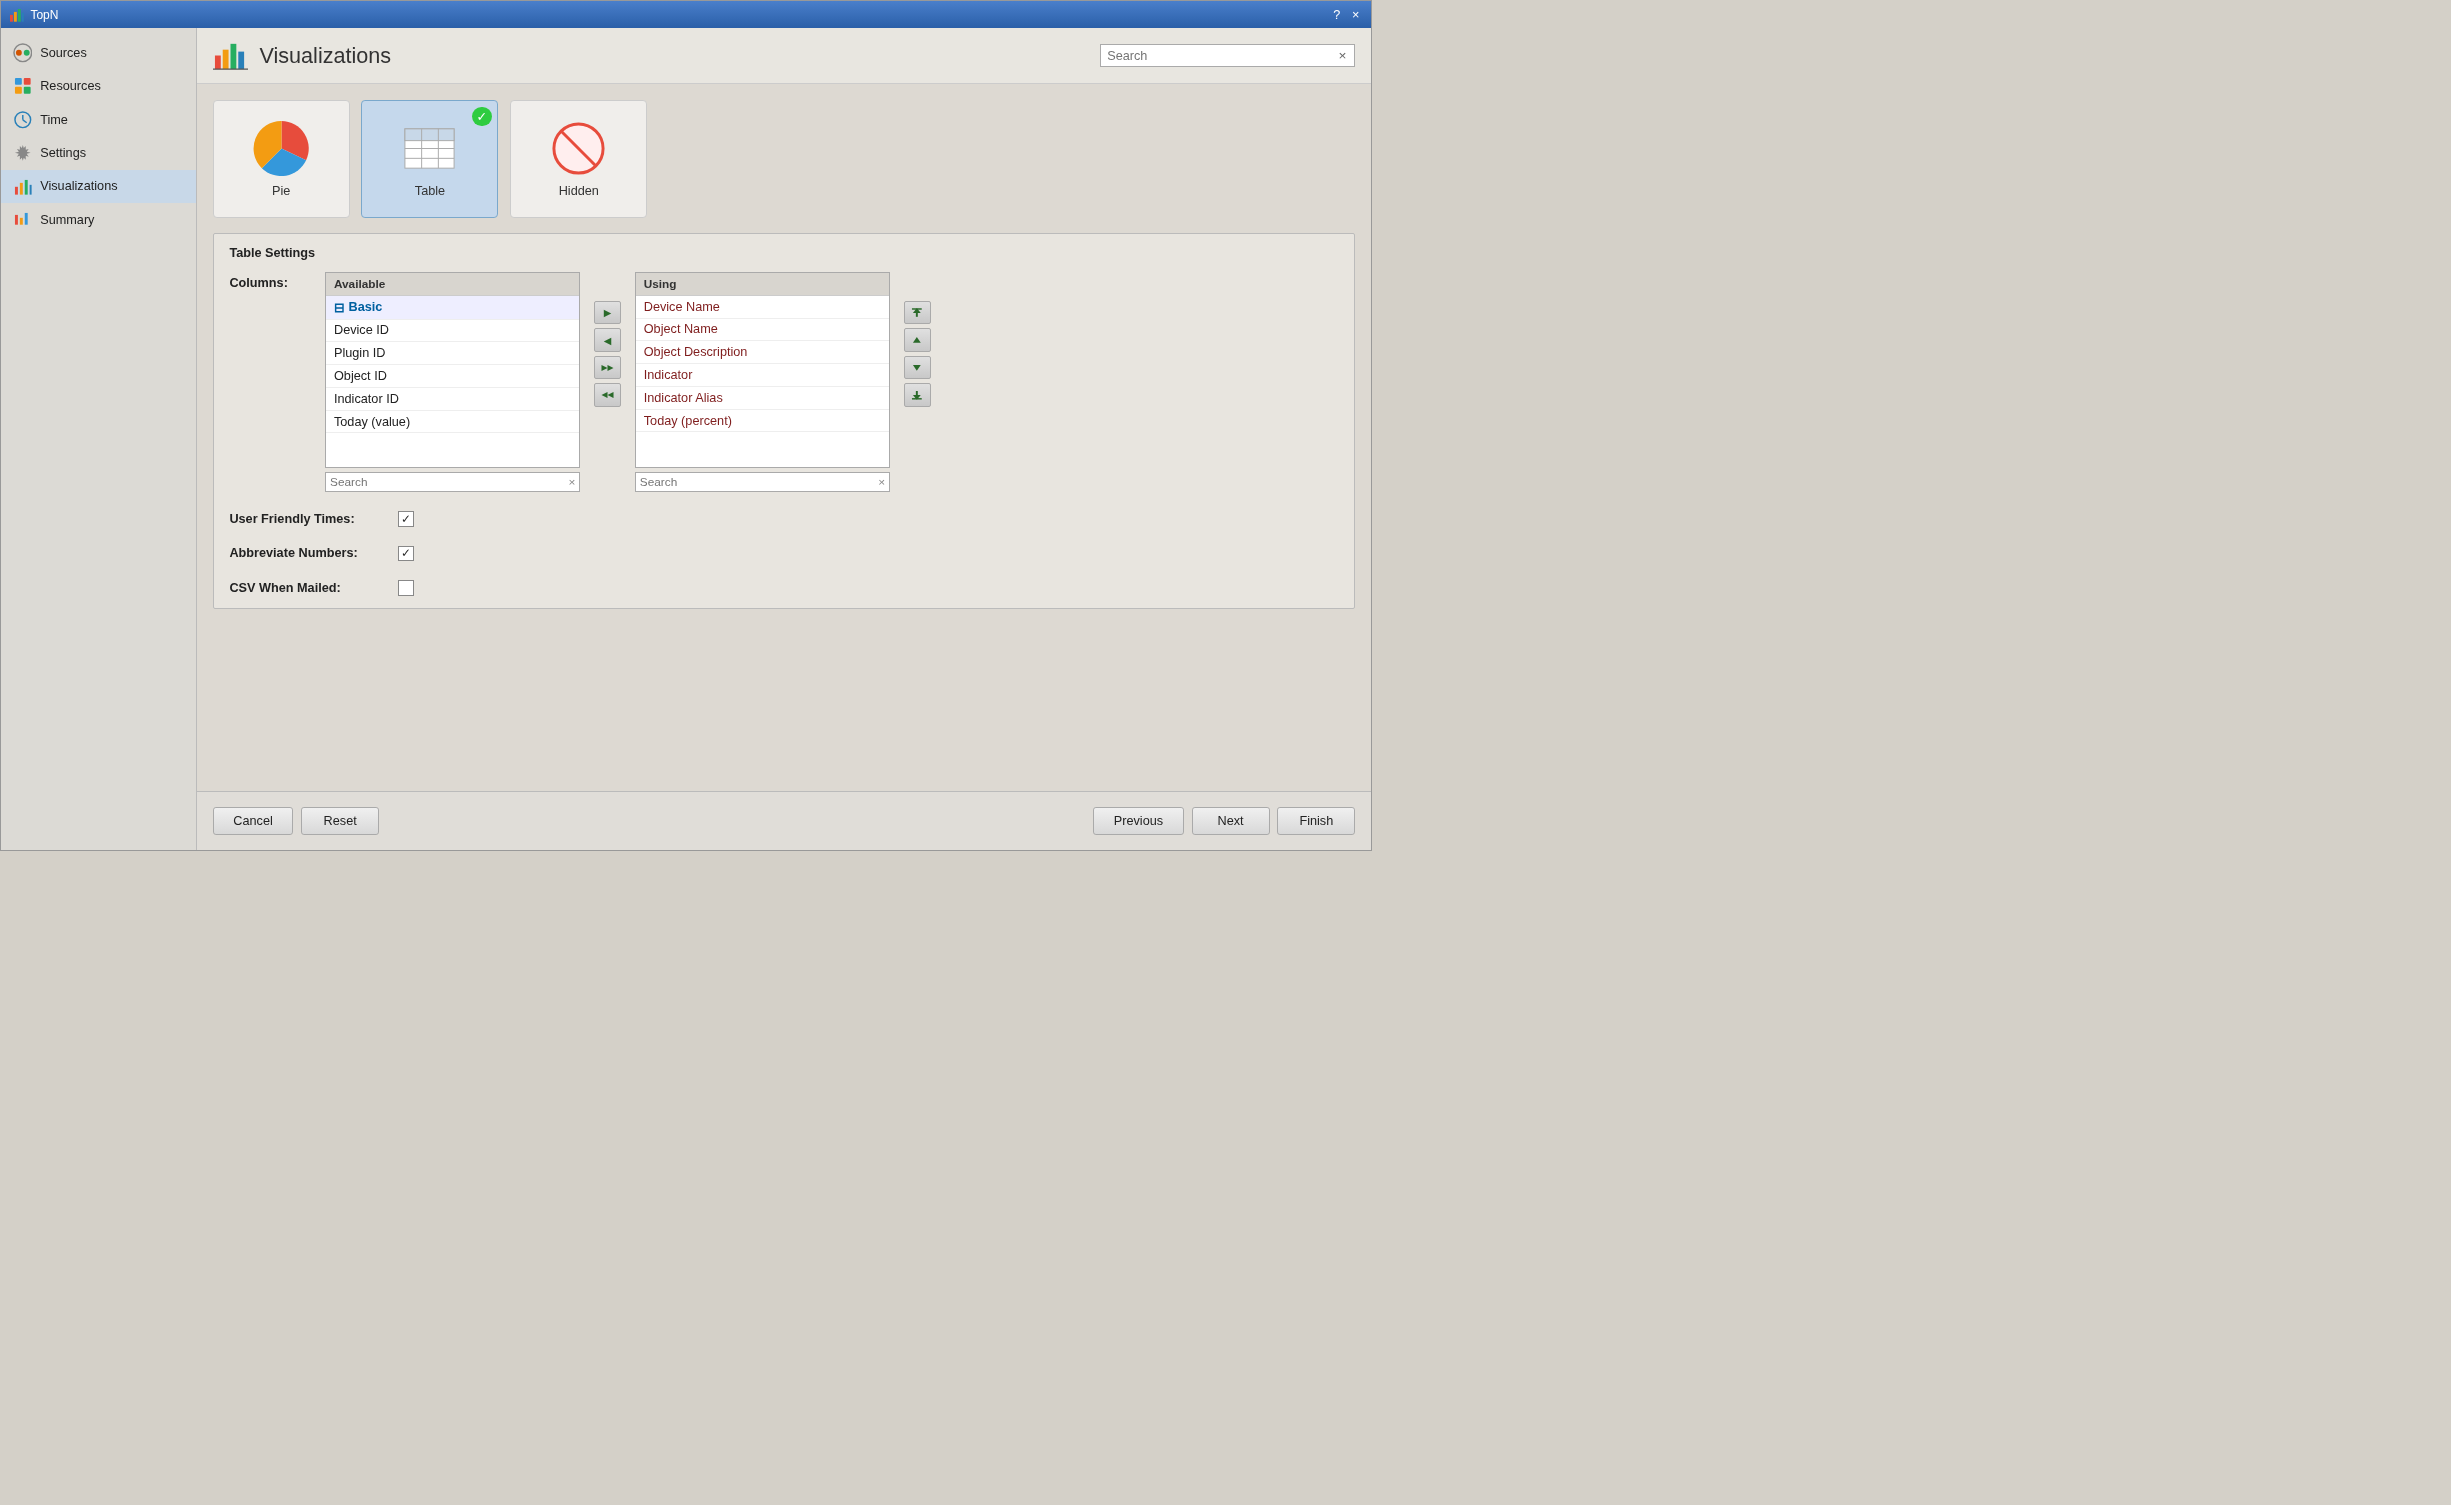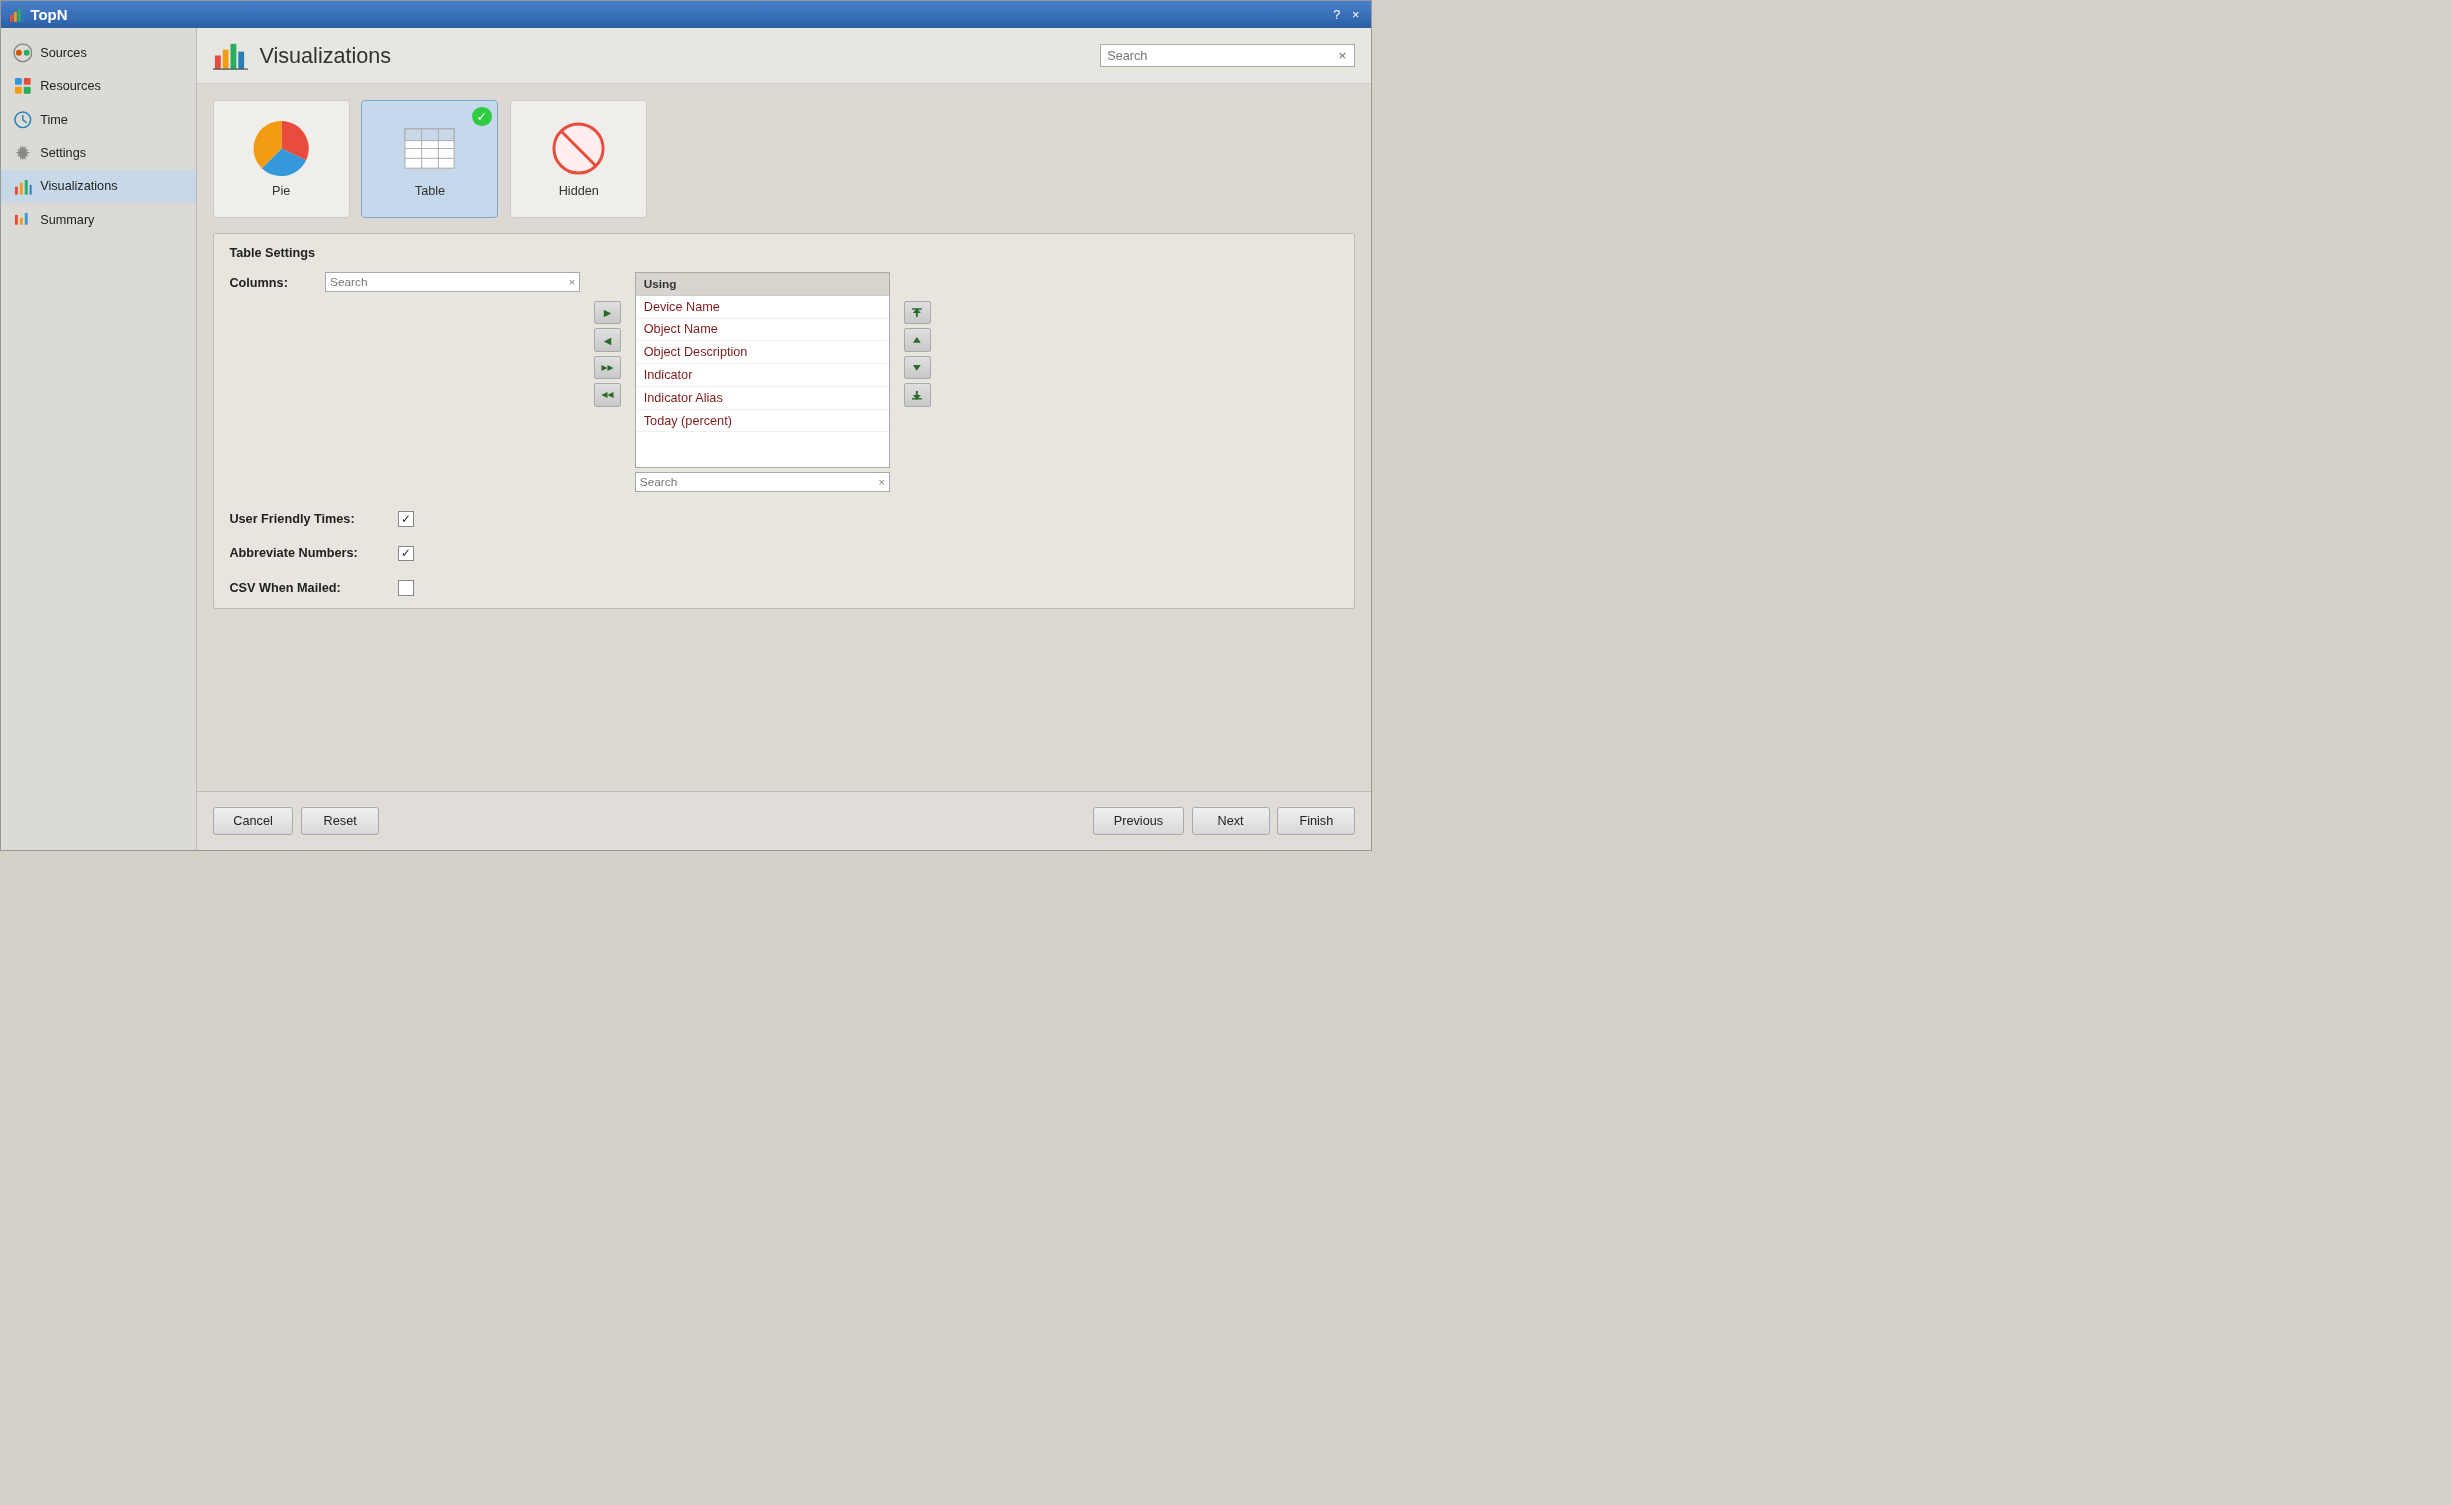--- a/index.html
+++ b/index.html
@@ -32,22 +32,22 @@
     .title-bar-left {
       display: flex;
       align-items: center;
       gap: 5.9px;
     }
     .title-bar-icon {
       width: 15.7px;
       height: 15.7px;
     }
     .title-bar-text {
-      font-size: 15px;
-      font-weight: bold;
+      font-size: 12px;
+      font-weight: normal;
     }
     .title-bar-controls {
       display: flex;
       gap: 3.9px;
     }
     .title-bar-btn {
       background: none;
       border: none;
       color: white;
       cursor: pointer;
@@ -544,20 +544,32 @@
           </div>
         </div>
 
         <div class="section-panel">
           <div class="section-title">Table Settings</div>
 
           <div class="columns-layout">
             <div class="columns-label">Columns:</div>
 
             <div class="list-box-container">
+              <div class="list-box">
+                <div class="list-box-header">Available</div>
+                <div class="list-box-item group">
+                  <span>⊟</span>
+                  <span>Basic</span>
+                </div>
+                <div class="list-box-item">Device ID</div>
+                <div class="list-box-item">Plugin ID</div>
+                <div class="list-box-item">Object ID</div>
+                <div class="list-box-item">Indicator ID</div>
+                <div class="list-box-item">Today (value)</div>
+              </div>
               <div class="list-search">
                 <input class="list-search-input" type="text" placeholder="Search" style="">
                 <span class="list-search-clear">×</span>
               </div>
             </div>
 
             <div class="transfer-buttons">
               <button class="transfer-btn">▶</button>
               <button class="transfer-btn">◀</button>
               <button class="transfer-btn" style="font-size:7.8px;">▶▶</button>

